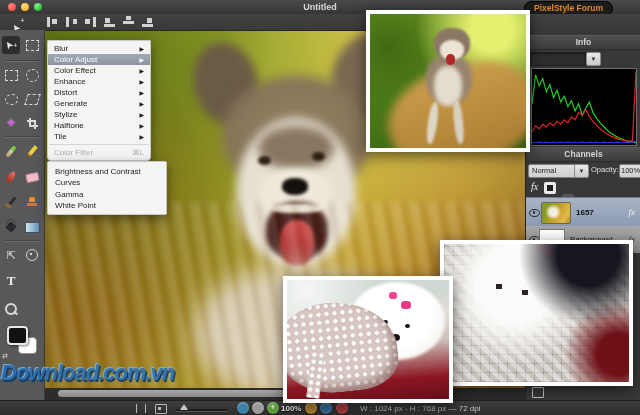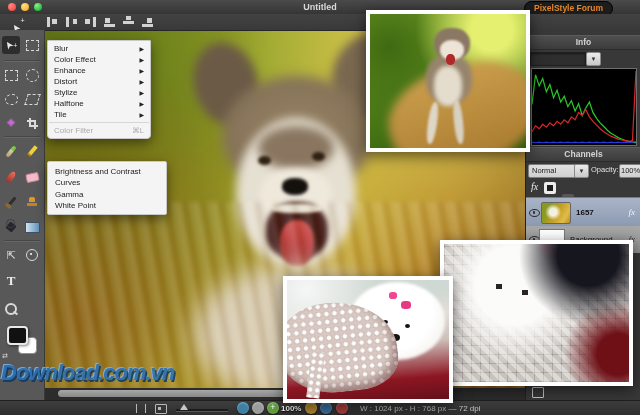--- a/index.html
+++ b/index.html
@@ -351,30 +351,38 @@
   <div class="abs hscroll">
     <div class="abs hthumb"></div>
   </div>
 </div>
 
 <div class="abs menu">
   <div class="mi">
       <span>Blur</span>
       <span class="arr">▶</span>
     </div>
+  <div class="mi hl">
+      <span>Color Adjust</span>
+      <span class="arr">▶</span>
+    </div>
   <div class="mi">
       <span>Color Effect</span>
       <span class="arr">▶</span>
     </div>
   <div class="mi">
       <span>Enhance</span>
       <span class="arr">▶</span>
     </div>
   <div class="mi">
       <span>Distort</span>
+      <span class="arr">▶</span>
+    </div>
+  <div class="mi">
+      <span>Generate</span>
       <span class="arr">▶</span>
     </div>
   <div class="mi">
       <span>Stylize</span>
       <span class="arr">▶</span>
     </div>
   <div class="mi">
       <span>Halftone</span>
       <span class="arr">▶</span>
     </div>

